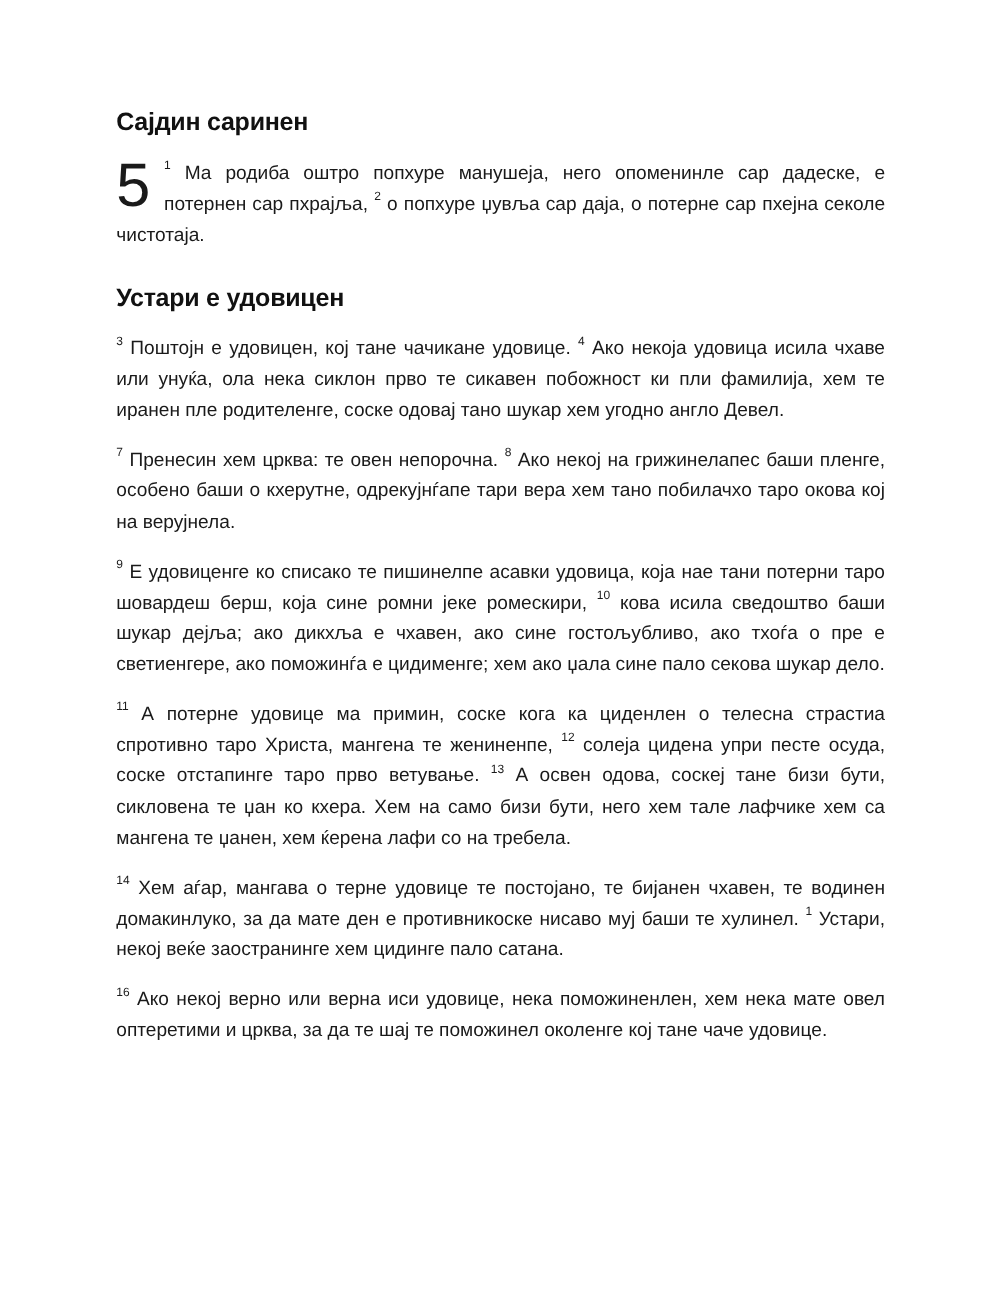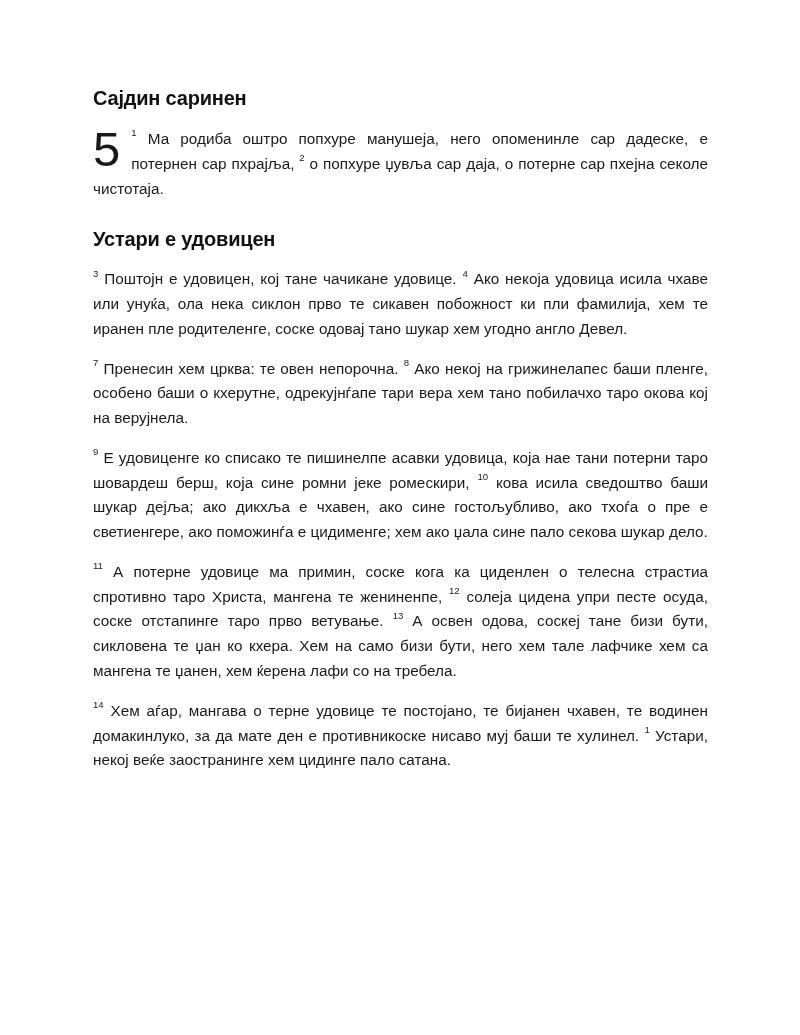--- a/index.html
+++ b/index.html
@@ -96,15 +96,16 @@
 
 
     <p class="para"><span class="vnum">7</span> <span>Пренесин хем црква: те овен непорочна.</span> <span class="vnum">8</span> <span>Ако некој на грижинелапес баши пленге, особено баши о кхерутне, одрекујнѓапе тари вера хем тано побилачхо таро окова кој на верујнела.</span></p>
 
     <p class="para"><span class="vnum">9</span> <span>Е удовиценге ко списако те пишинелпе асавки удовица, која нае тани потерни таро шовардеш берш, која сине ромни јеке ромескири,</span> <span class="vnum">10</span> <span>кова исила сведоштво баши шукар дејља; ако дикхља е чхавен, ако сине гостољубливо, ако тхоѓа о пре е светиенгере, ако поможинѓа е цидименге; хем ако џала сине пало секова шукар дело.</span></p>
 
     <p class="para"><span class="vnum">11</span> <span>А потерне удовице ма примин, соске кога ка циденлен о телесна страстиа спротивно таро Христа, мангена те жениненпе,</span> <span class="vnum">12</span> <span>солеја цидена упри песте осуда, соске отстапинге таро прво ветување.</span> <span class="vnum">13</span> <span>А освен одова, соскеј тане бизи бути, сикловена те џан ко кхера. Хем на само бизи бути, него хем тале лафчике хем са мангена те џанен, хем ќерена лафи со на требела.</span></p>
 
     <p class="para"><span class="vnum">14</span> <span>Хем аѓар, мангава о терне удовице те постојано, те бијанен чхавен, те водинен домакинлуко, за да мате ден е противникоске нисаво муј баши те хулинел.</span> <span class="vnum">1</span> <span>Устари, некој веќе заостранинге хем цидинге пало сатана.</span></p>
 
+    <p class="para"><span class="vnum">16</span> <span>Ако некој верно или верна иси удовице, нека поможиненлен, хем нека мате овел оптеретими и црква, за да те шај те поможинел околенге кој тане чаче удовице.</span></p>
 
   </div>
 </div>
 
 </body></html>

